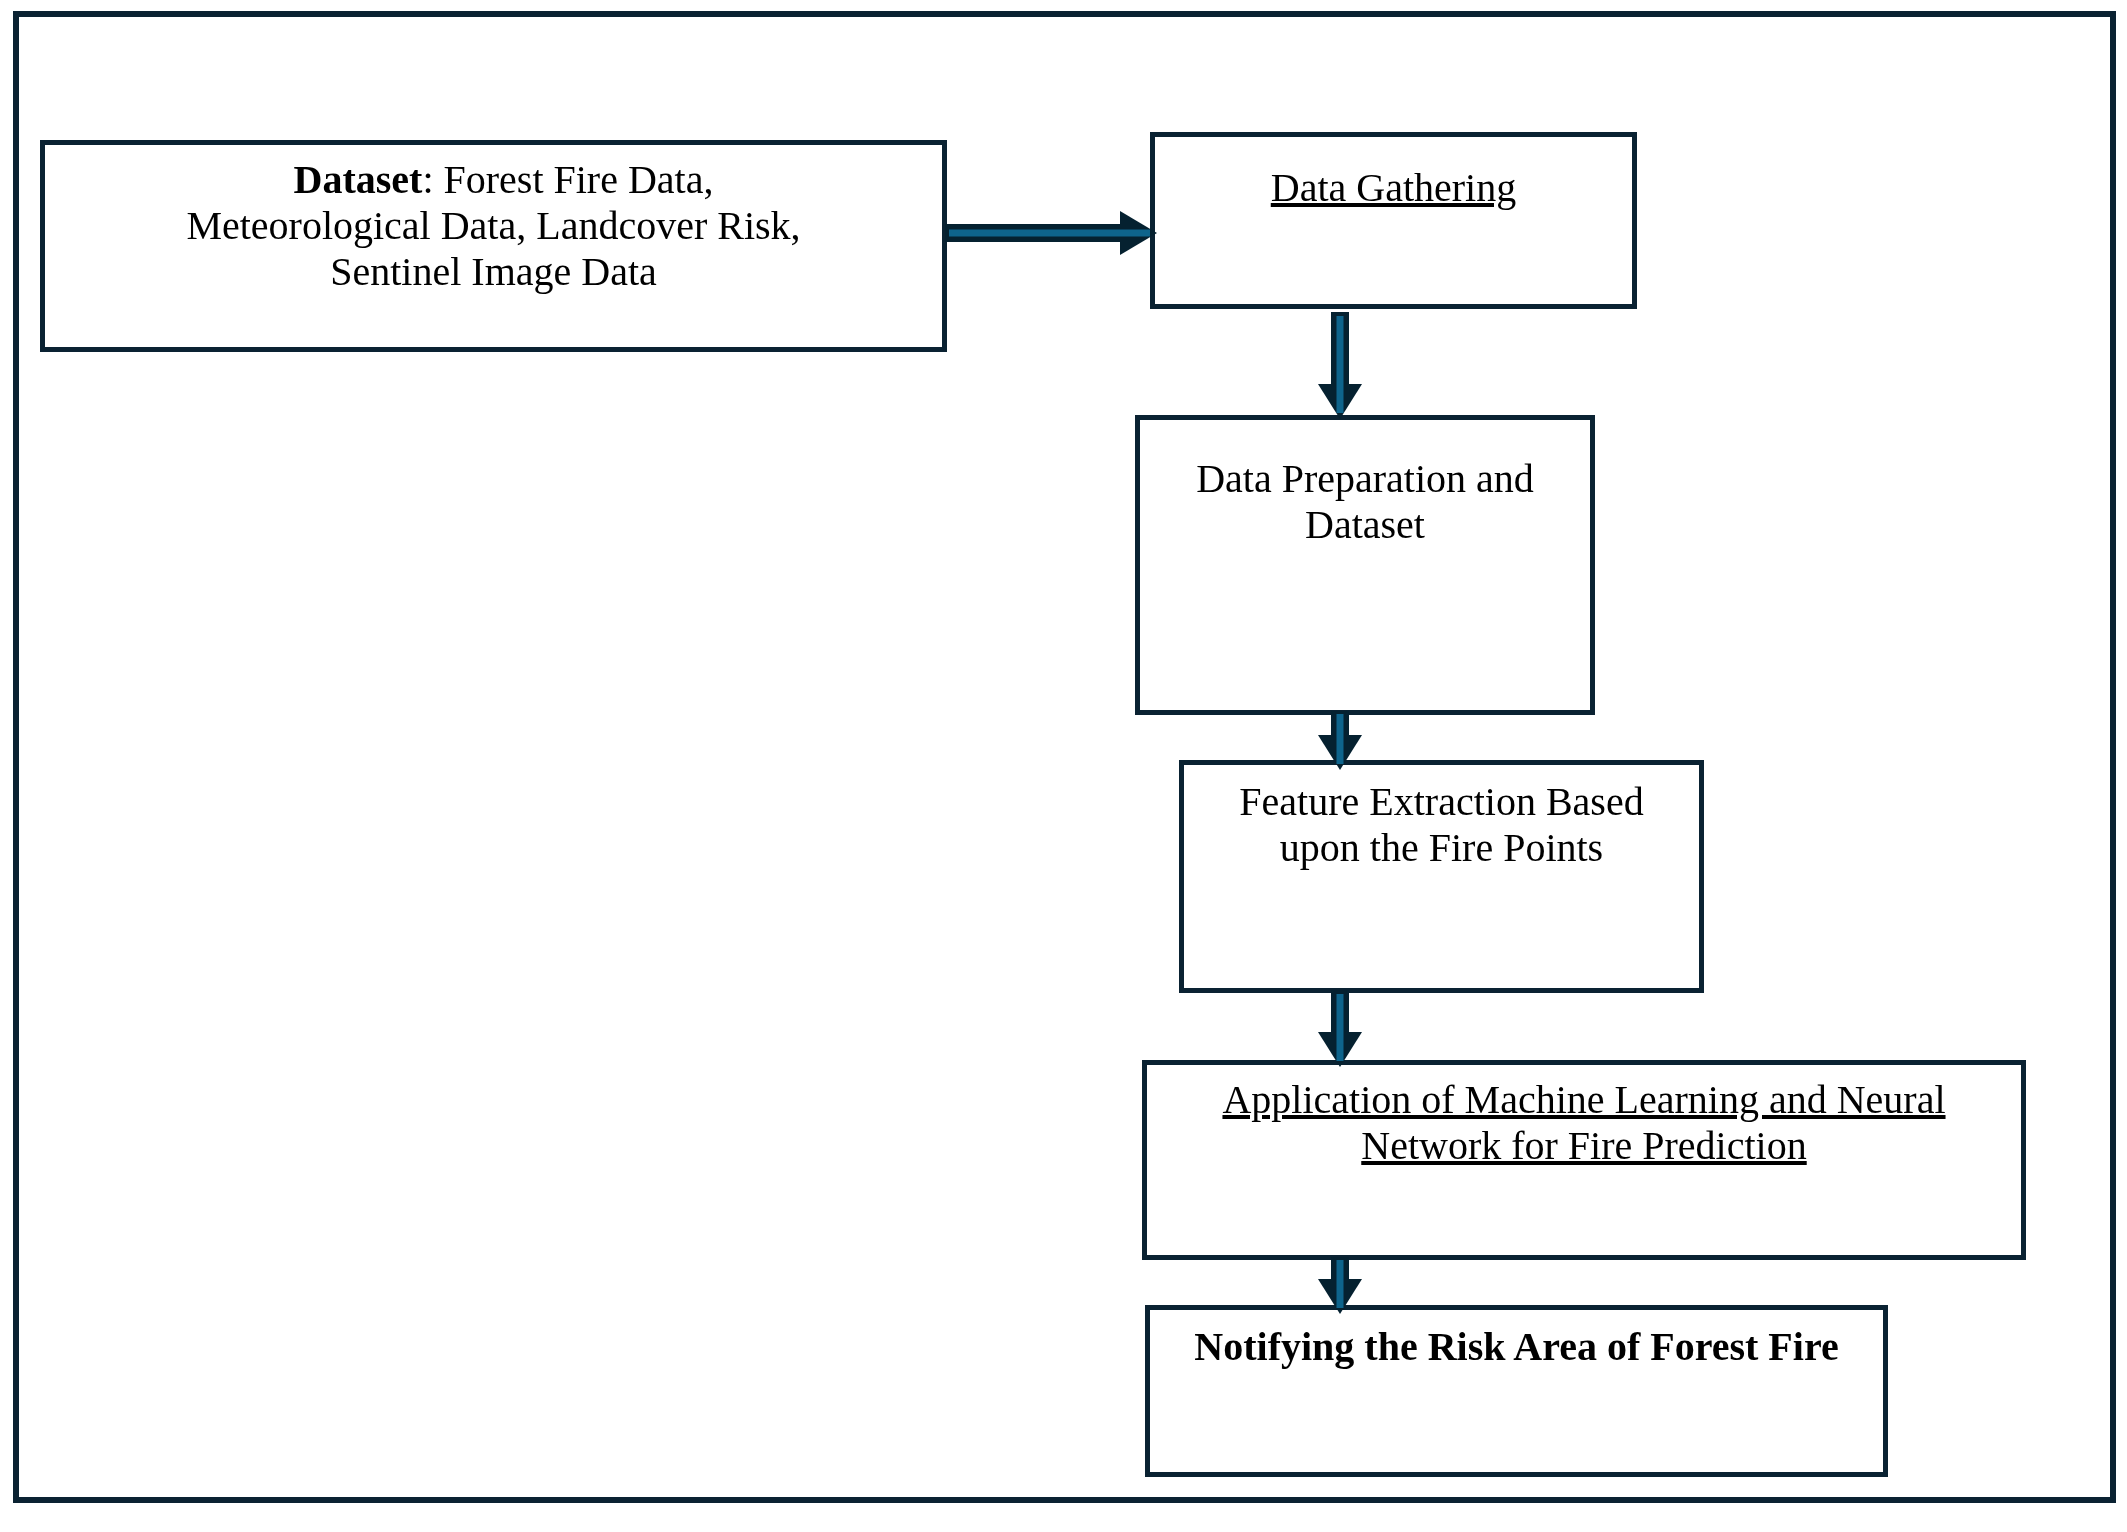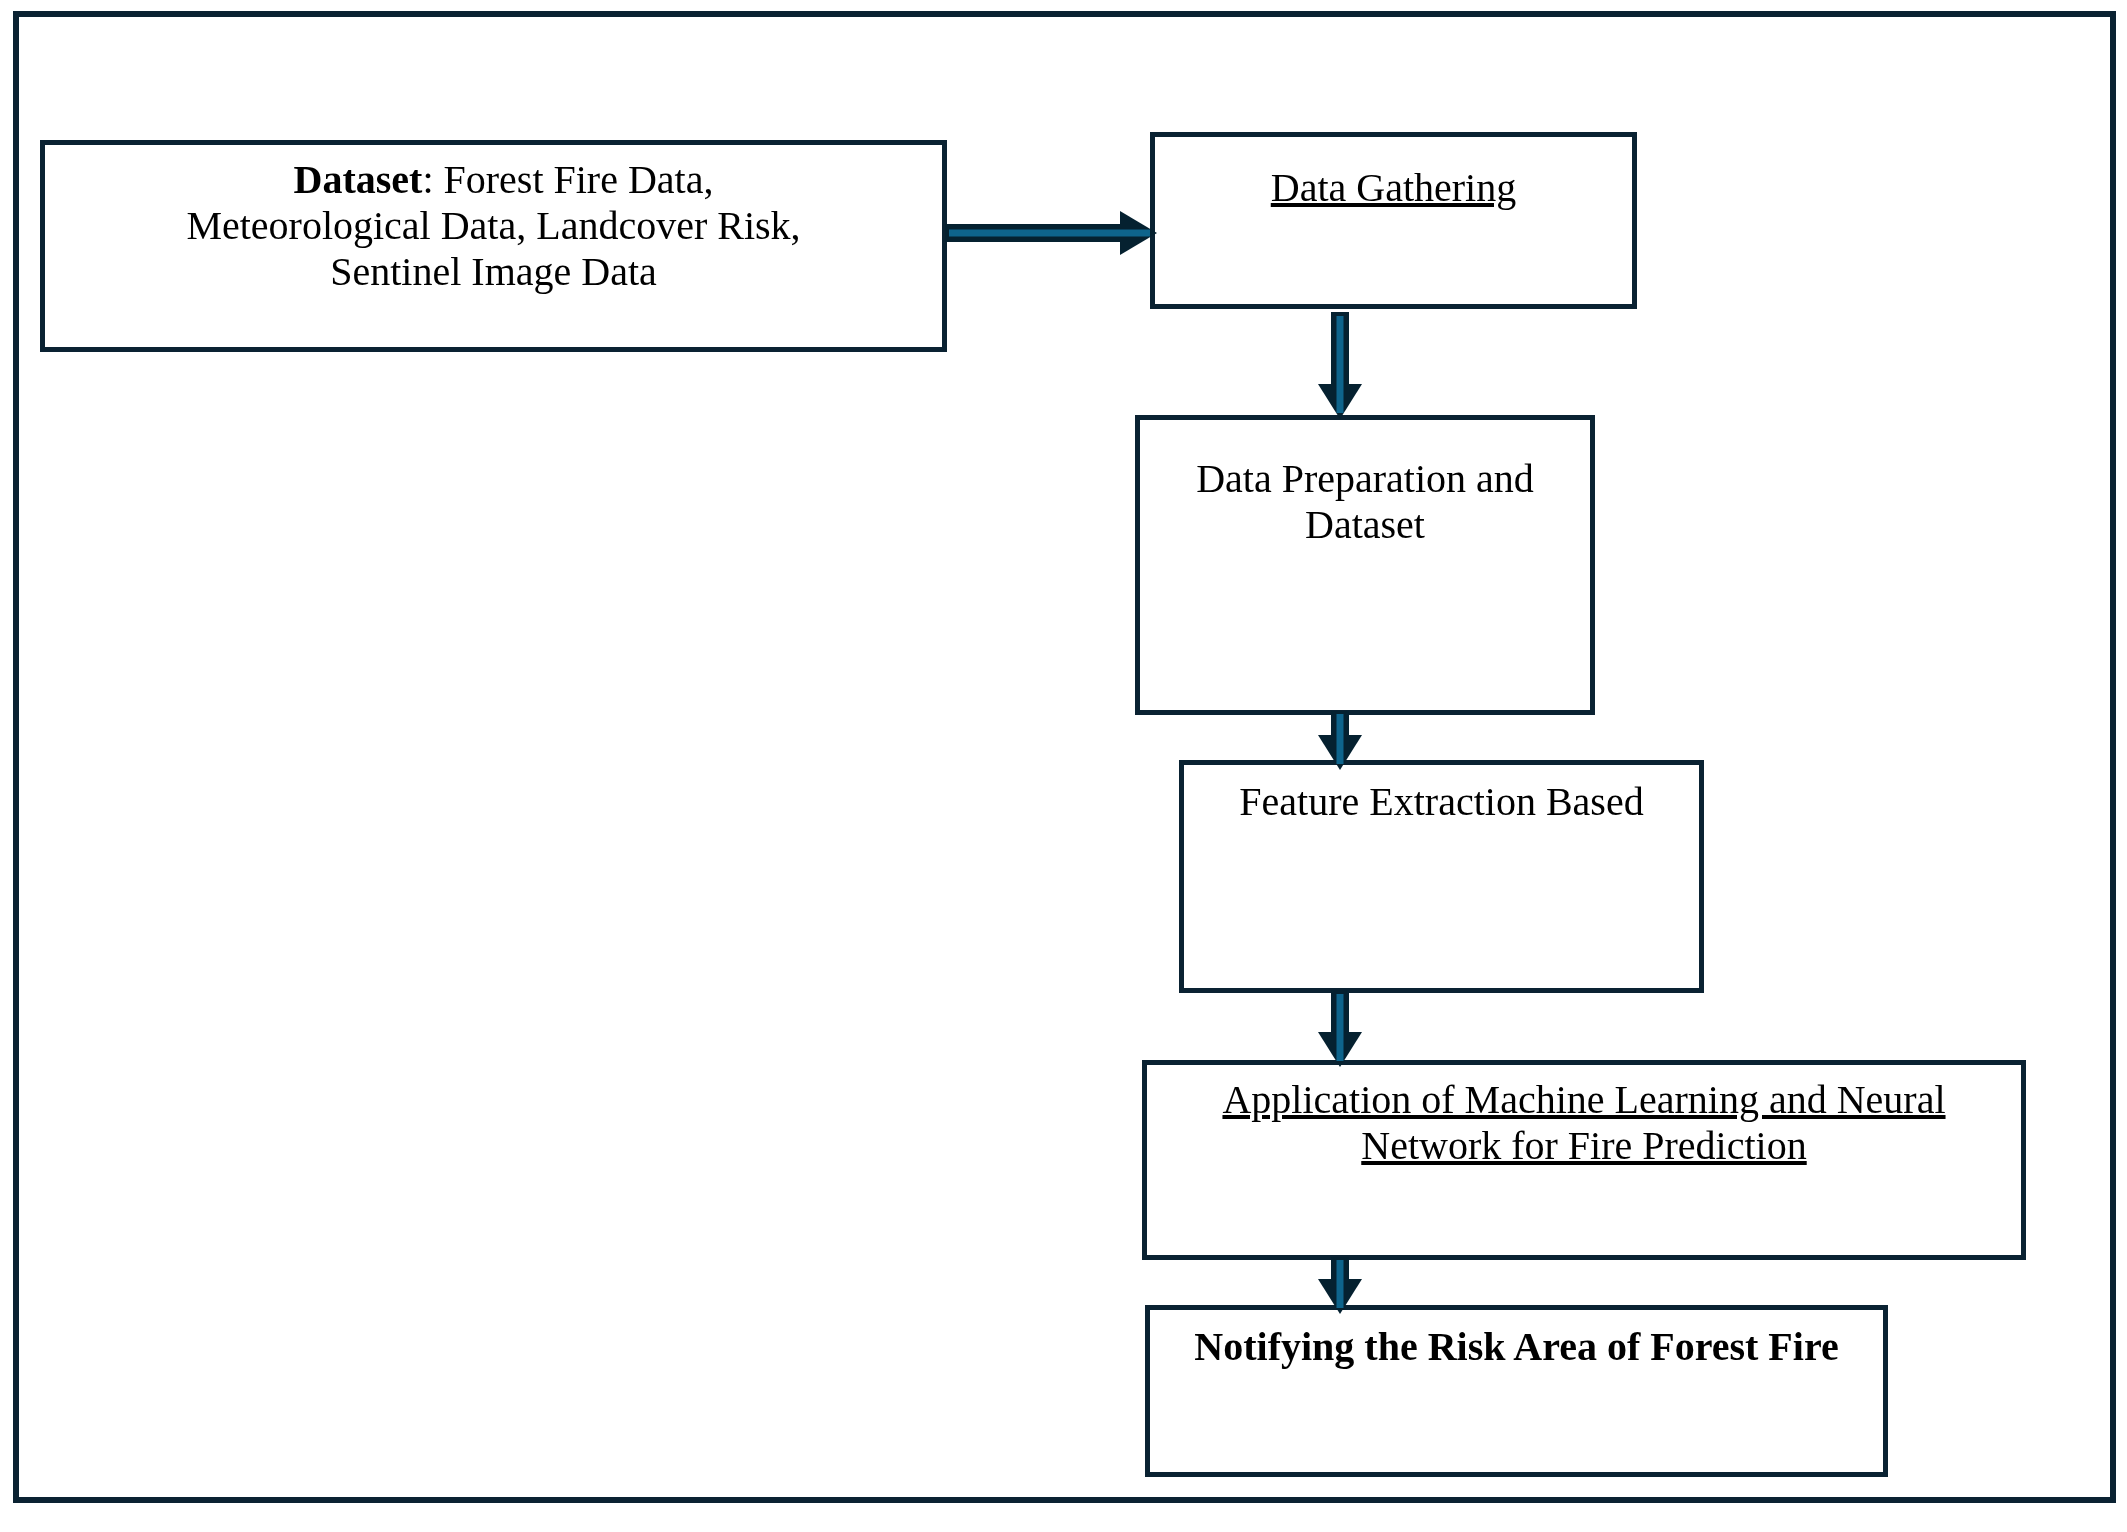--- a/index.html
+++ b/index.html
@@ -75,20 +75,21 @@
     <div class="line">Data Gathering</div>
   </div>
 
   <div class="box box-preparation">
     <div class="line">Data Preparation and</div>
     <div class="line">Dataset</div>
   </div>
 
   <div class="box box-feature">
     <div class="line">Feature Extraction Based</div>
+    <div class="line">upon the Fire Points</div>
   </div>
 
   <div class="box box-application">
     <div class="line">Application of Machine Learning and Neural</div>
     <div class="line">Network for Fire Prediction</div>
   </div>
 
   <div class="box box-notify">
     <div class="line">Notifying the Risk Area of Forest Fire</div>
   </div>

